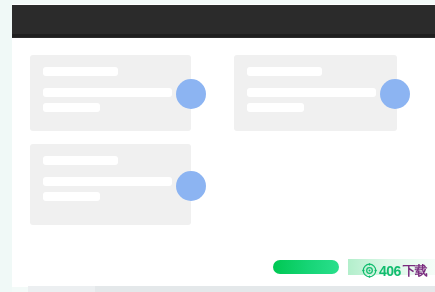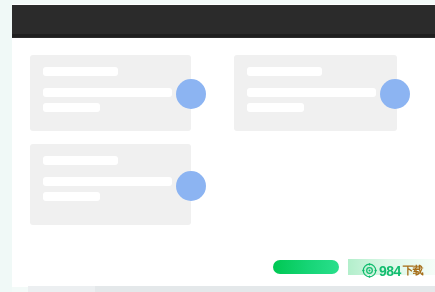--- a/index.html
+++ b/index.html
@@ -129,23 +129,23 @@
     flex: 0 0 15px;
   }
   .wm-num {
     font-size: 14px;
     font-weight: bold;
     color: #00b865;
     letter-spacing: -0.5px;
     line-height: 1;
   }
   .wm-text {
-    font-size: 11px;
+    font-size: 13px;
     font-weight: bold;
-    color: #a16207;
+    color: #701a75;
     line-height: 1;
     letter-spacing: -1px;
   }
 
   
   .bottom-strip {
     position: absolute;
     left: 28px;
     top: 286px;
     width: 407px;
@@ -213,20 +213,20 @@
   <div class="watermark">
     <svg class="wm-icon" viewBox="0 0 24 24">
       <circle cx="12" cy="12" r="10" fill="none" stroke="#00b865" stroke-width="2"></circle>
       <circle cx="12" cy="12" r="4.5" fill="none" stroke="#00b865" stroke-width="2"></circle>
       <circle cx="12" cy="12" r="1.6" fill="#00b865"></circle>
       <line x1="12" y1="0.5" x2="12" y2="4" stroke="#00b865" stroke-width="2"></line>
       <line x1="12" y1="20" x2="12" y2="23.5" stroke="#00b865" stroke-width="2"></line>
       <line x1="0.5" y1="12" x2="4" y2="12" stroke="#00b865" stroke-width="2"></line>
       <line x1="20" y1="12" x2="23.5" y2="12" stroke="#00b865" stroke-width="2"></line>
     </svg>
-    <span class="wm-num">984</span>
+    <span class="wm-num">406</span>
     <span class="wm-text">下载</span>
   </div>
 
   <div class="bottom-strip"></div>
   <div class="bottom-strip-2"></div>
 
 </div>
 
 </body></html>

